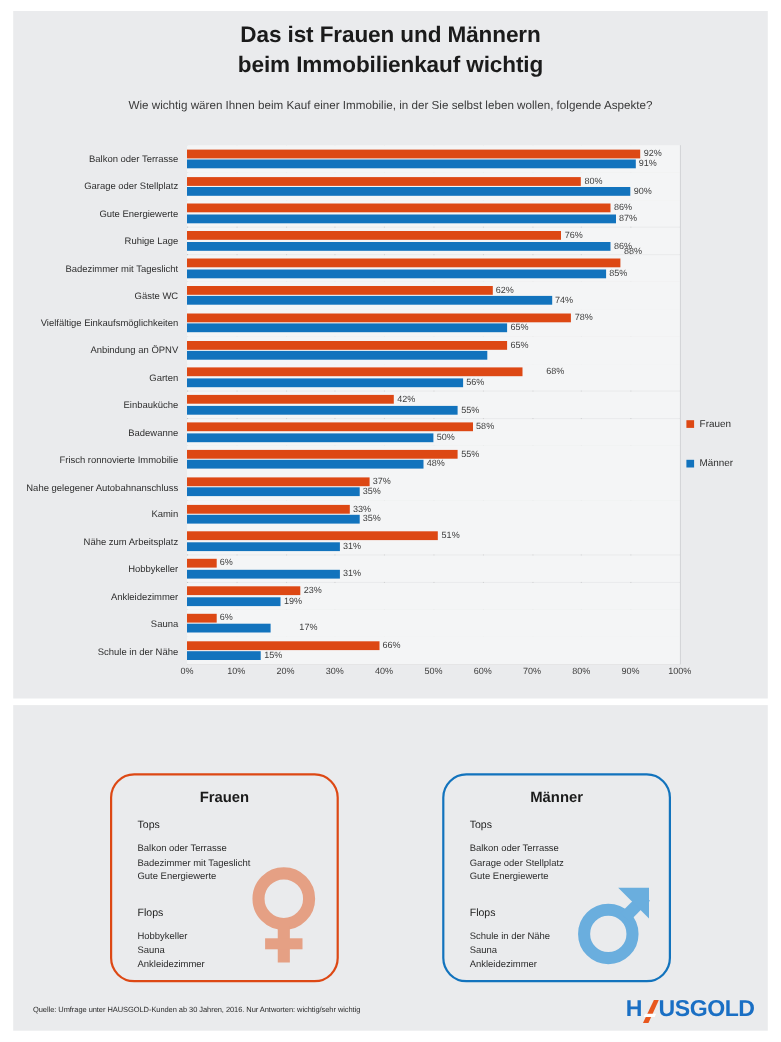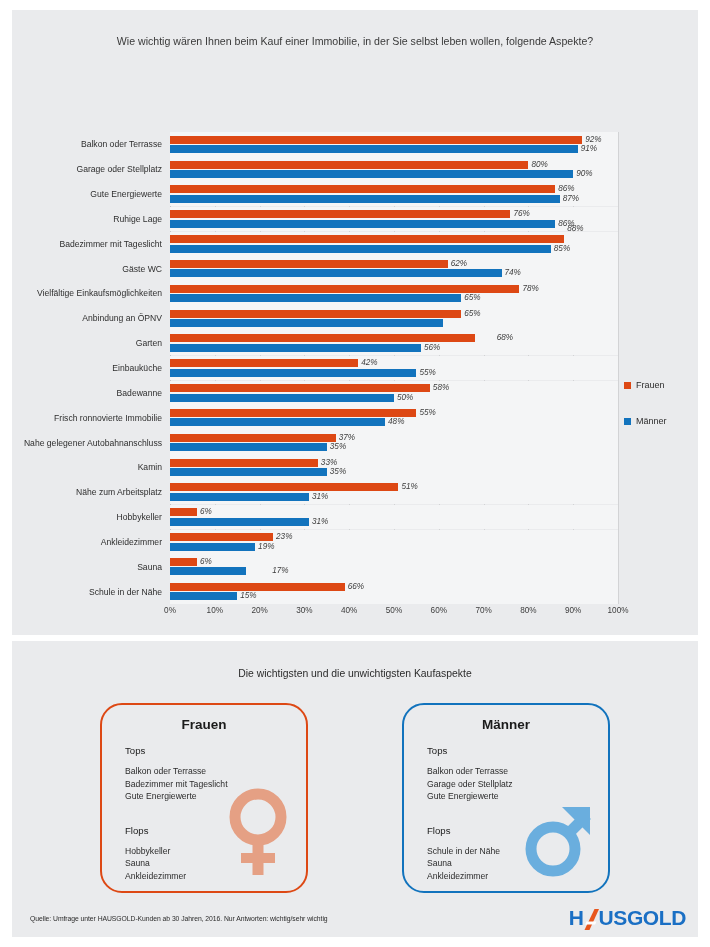--- a/index.html
+++ b/index.html
@@ -108,21 +108,20 @@
     height: 8px;
   }
   .bar.frauen { background: #dd4814; }
   .bar.maenner { background: #1273bd; }
   .bar-value {
     position: absolute;
     font-size: 8.2px;
     color: #3d3d3d;
     white-space: nowrap;
     line-height: 8px;
-    font-style: italic;
   }
 
   .cat-label {
     position: absolute;
     right: 0;
     width: 150px;
     text-align: right;
     font-size: 8.6px;
     color: #2e2e2e;
     line-height: 10px;
@@ -265,20 +264,22 @@
 </style>
 </head>
 <body>
 
 <div id="page">
 
   <div class="panel" id="panel-top"></div>
   <div class="panel" id="panel-bottom"></div>
 
   <div id="header">
+    <div id="chart-title">Das ist Frauen und Männern
+beim Immobilienkauf wichtig</div>
     <div id="chart-subtitle">Wie wichtig wären Ihnen beim Kauf einer Immobilie, in der Sie selbst leben wollen, folgende Aspekte?</div>
   </div>
 
   <div id="chart">
     <div id="cat-axis">
         <div class="cat-label" style="top: 7.42105px;">Balkon oder Terrasse</div>
         <div class="cat-label" style="top: 32.2632px;">Garage oder Stellplatz</div>
         <div class="cat-label" style="top: 57.1053px;">Gute Energiewerte</div>
         <div class="cat-label" style="top: 81.9474px;">Ruhige Lage</div>
         <div class="cat-label" style="top: 106.789px;">Badezimmer mit Tageslicht</div>
@@ -426,21 +427,20 @@
       <div class="legend-item">
         <span class="legend-swatch" style="background: rgb(221, 72, 20);"></span>
         <span class="legend-label">Frauen</span>
       </div>
       <div class="legend-item">
         <span class="legend-swatch" style="background: rgb(18, 115, 189);"></span>
         <span class="legend-label">Männer</span>
       </div>
     </div>
 
-  <div id="bottom-title">Die wichtigsten und die unwichtigsten Kaufaspekte</div>
 
   <div class="card" id="card-frauen" style="border-color: rgb(221, 72, 20);">
     <div class="card-title">Frauen</div>
     <div class="card-body">
       <div class="group-head">Tops</div>
       <div id="f-tops">
           <div class="group-item">Balkon oder Terrasse</div>
           <div class="group-item">Badezimmer mit Tageslicht</div>
           <div class="group-item">Gute Energiewerte</div>
         </div>

